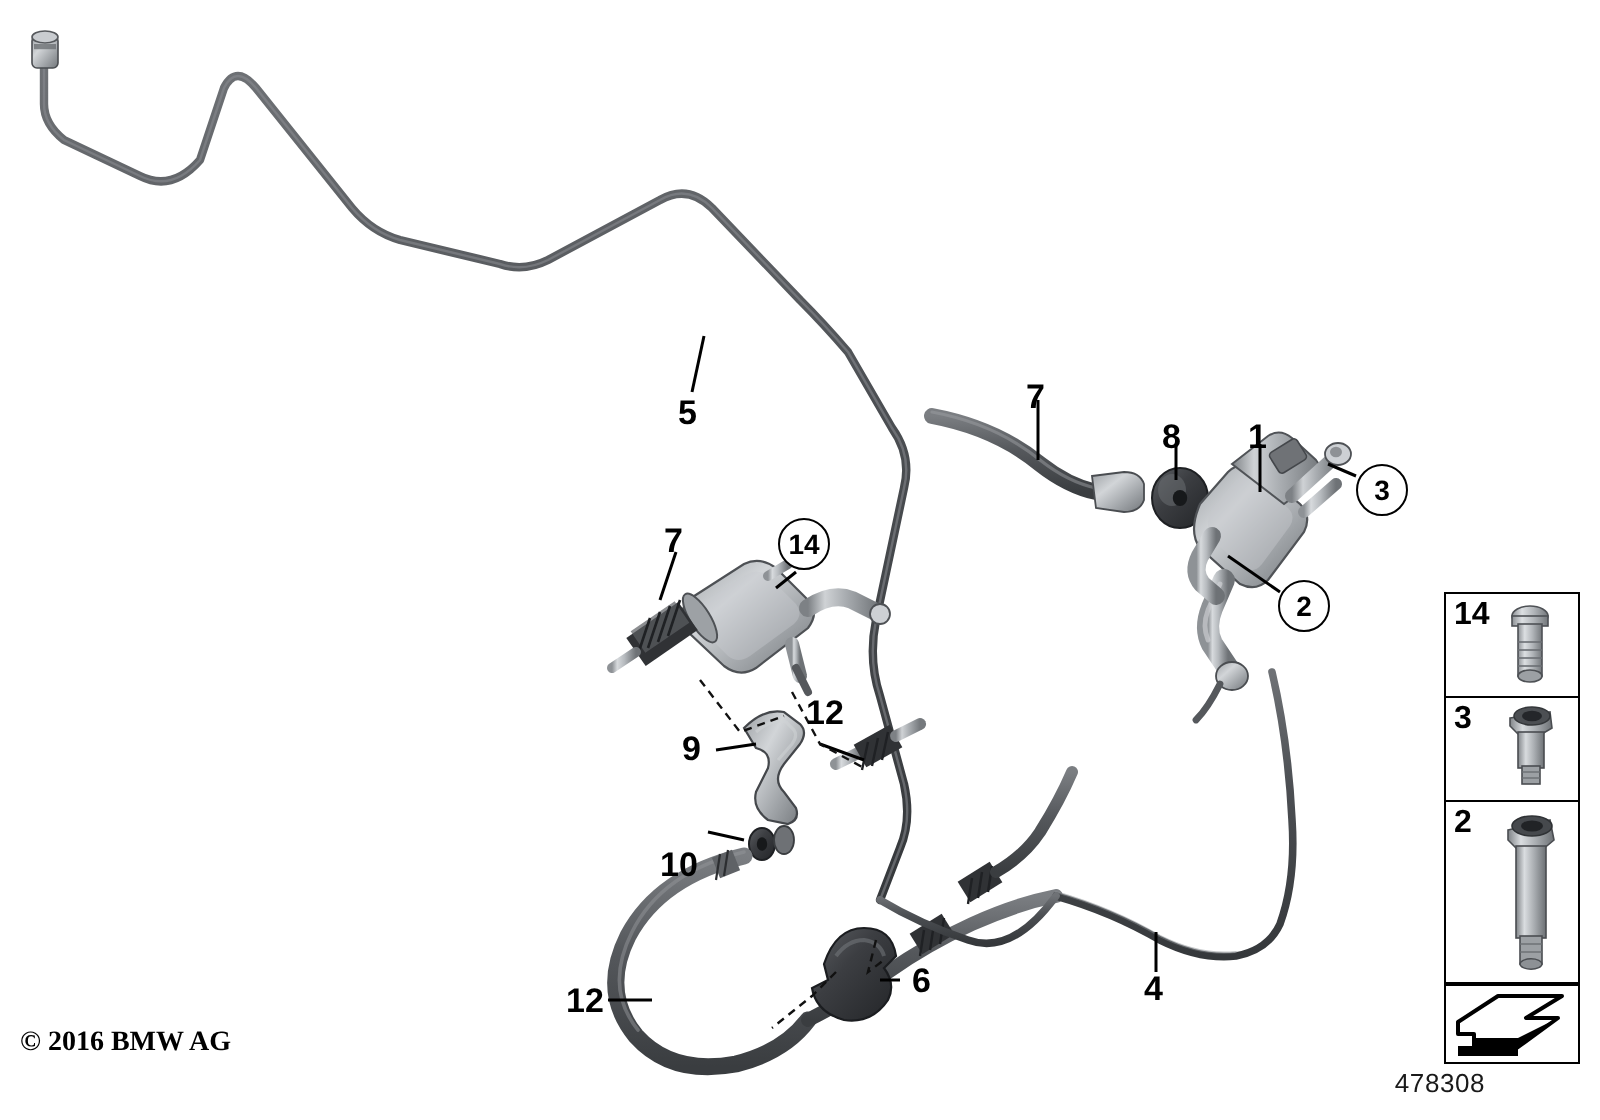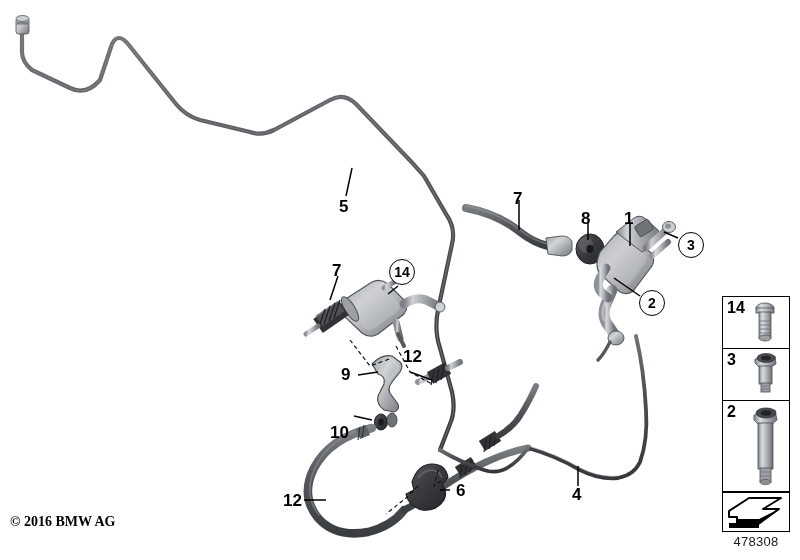--- a/index.html
+++ b/index.html
@@ -89,21 +89,21 @@
     top: 492px;
     width: 68px;
     height: 40px;
     border: 1.4px solid #000;
     background: #ffffff;
     box-sizing: border-box;
     overflow: hidden;
   }
   #diagram-id {
     position: absolute;
-    left: 722px;
+    left: 686px;
     top: 534px;
     width: 68px;
     text-align: center;
     font-family: "Liberation Sans", sans-serif;
     font-size: 13px;
     color: #1a1a1a;
     letter-spacing: 0.3px;
   }
   #copyright {
     position: absolute;

